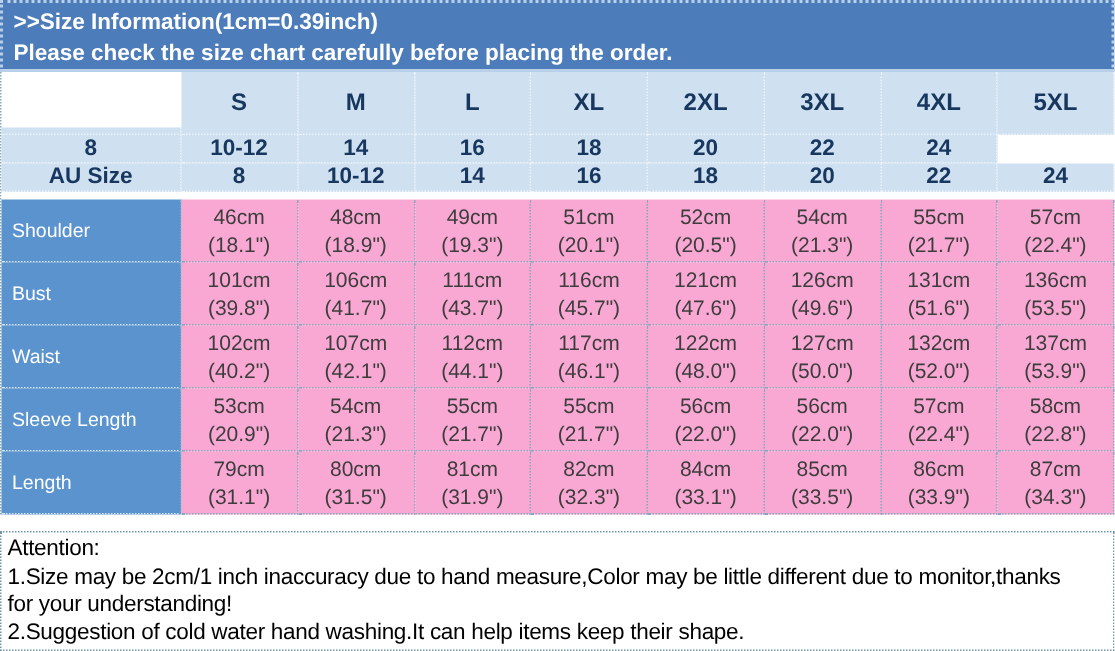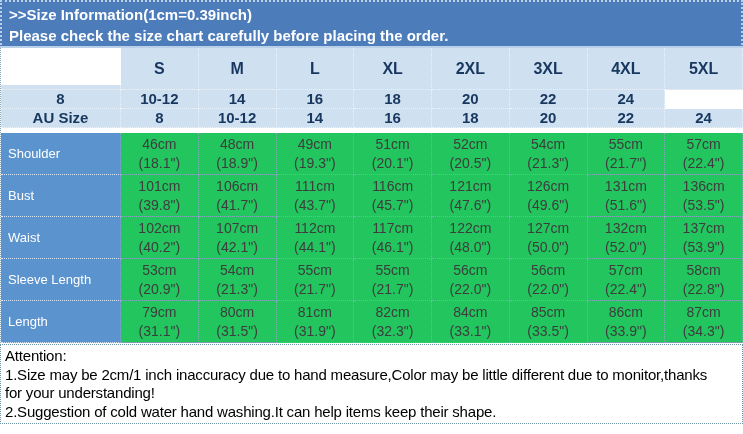--- a/index.html
+++ b/index.html
@@ -50,31 +50,31 @@
 
   .m-row{height:42px;}
   .label-cell{
     background:var(--label-bg);color:#ffffff;
     font-size:13px;display:flex;align-items:center;
     padding-left:7px;
     border-right:1px dotted var(--grid);
     border-bottom:1px dotted var(--label-line);
   }
   .data-cell{
-    background:#22c55e;color:var(--cell-text);
+    background:#f9a8d4;color:var(--cell-text);
     font-size:14px;line-height:19px;text-align:center;
     display:flex;flex-direction:column;align-items:center;justify-content:center;
     border-right:1px dotted var(--grid);
     border-bottom:1px dotted var(--grid);
   }
 
   
   .attention{
     box-sizing:border-box;
-    margin-top:1px;height:80px;
+    margin-top:11px;height:80px;
     border:1px dotted var(--att-border);
     padding:2px 20px 0 4px;
     font-size:15px;color:#000;
     letter-spacing:-0.2px;line-height:18.5px;
   }
 </style>
 </head>
 <body>
 
 <div class="sheet">

